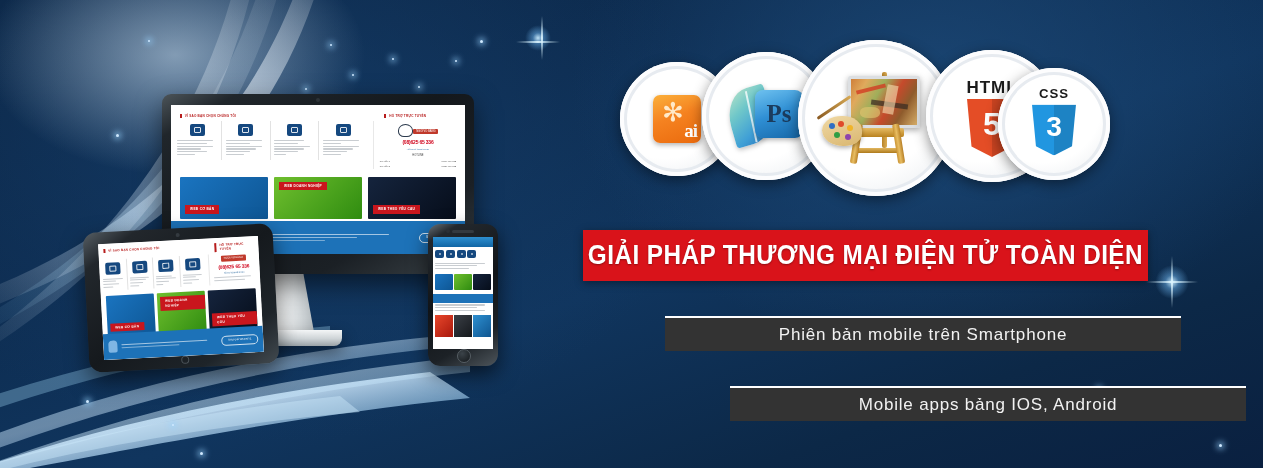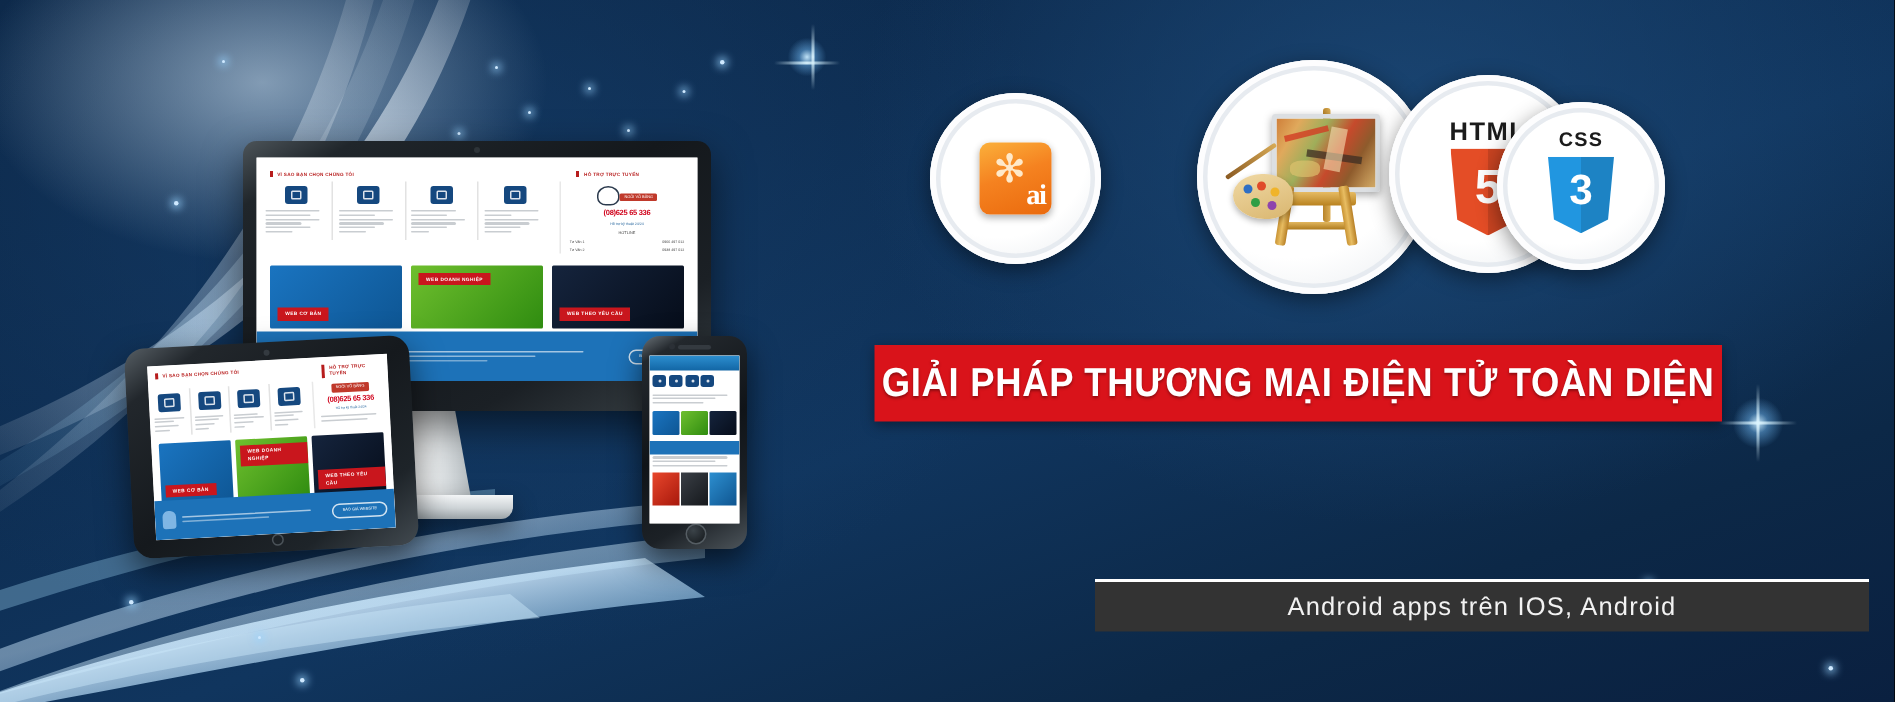--- a/index.html
+++ b/index.html
@@ -470,20 +470,28 @@
 
   <div class="circles">
 
     <div class="circ" style="left:0px;top:22px;width:114px;height:114px;">
       <div class="ai-box">
         <div class="ai-flower">✻</div>
         <div class="ai-txt">ai</div>
       </div>
     </div>
 
+    <div class="circ" style="left:82px;top:12px;width:128px;height:128px;">
+      <div class="ps-wrap">
+        <div class="feather"></div>
+        <div class="ps-box">
+          <span>Ps</span>
+        </div>
+      </div>
+    </div>
 
     <div class="circ" style="left:178px;top:0px;width:156px;height:156px;">
       <div class="easel">
         <div class="leg leg-c"></div>
         <div class="canvas">
           <i class="cv1"></i>
             <i class="cv2"></i>
             <i class="cv3"></i>
             <i class="cv4"></i>
         </div>
@@ -519,18 +527,21 @@
         </div>
       </div>
     </div>
   </div>
 
   <div class="banner">
     <div class="banner-txt">GIẢI PHÁP THƯƠNG MẠI ĐIỆN TỬ TOÀN DIỆN</div>
   </div>
 
   <div class="bars">
+    <div class="bar b1">
+      <span>Phiên bản mobile trên Smartphone</span>
+    </div>
     <div class="bar b3">
-      <span>Android apps trên IOS, Android</span>
+      <span>Mobile apps bảng IOS, Android</span>
     </div>
   </div>
 
 </div>
 
 </body></html>

